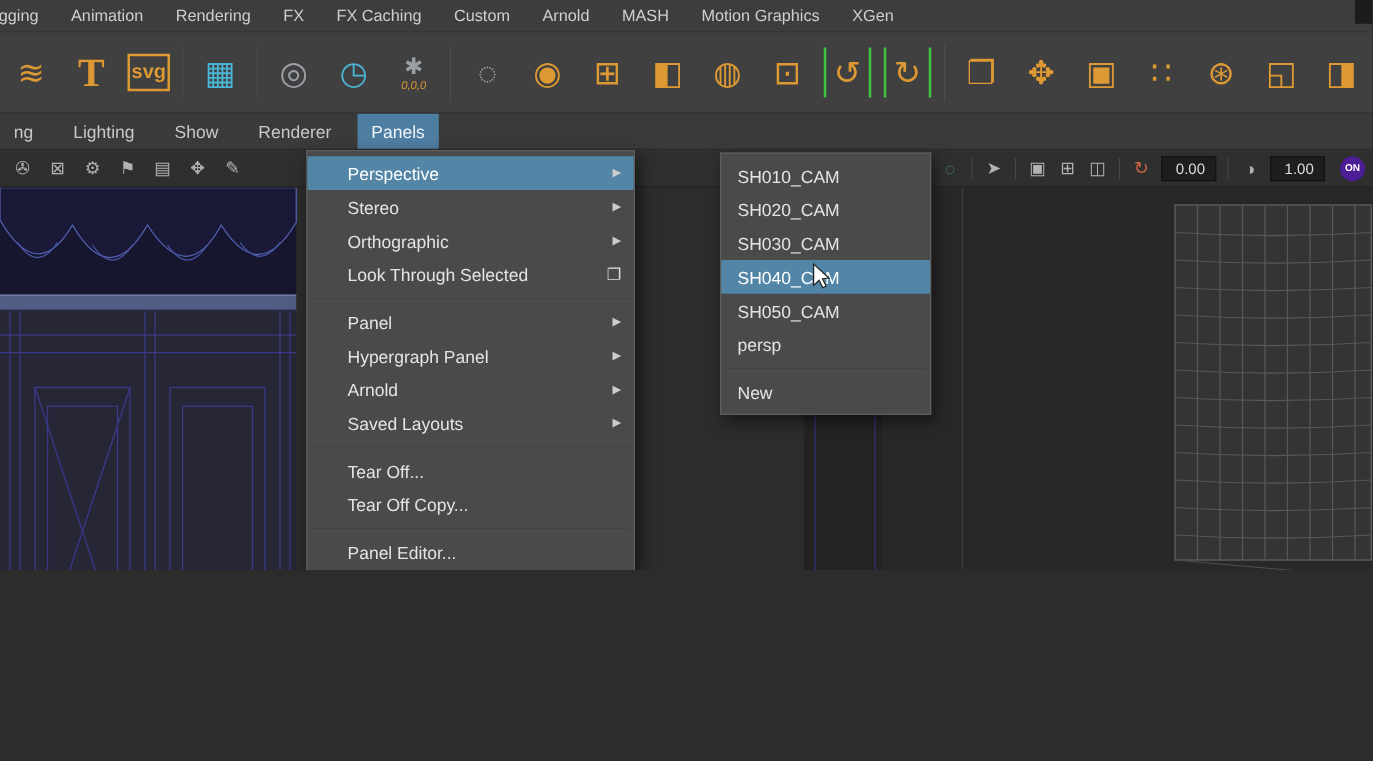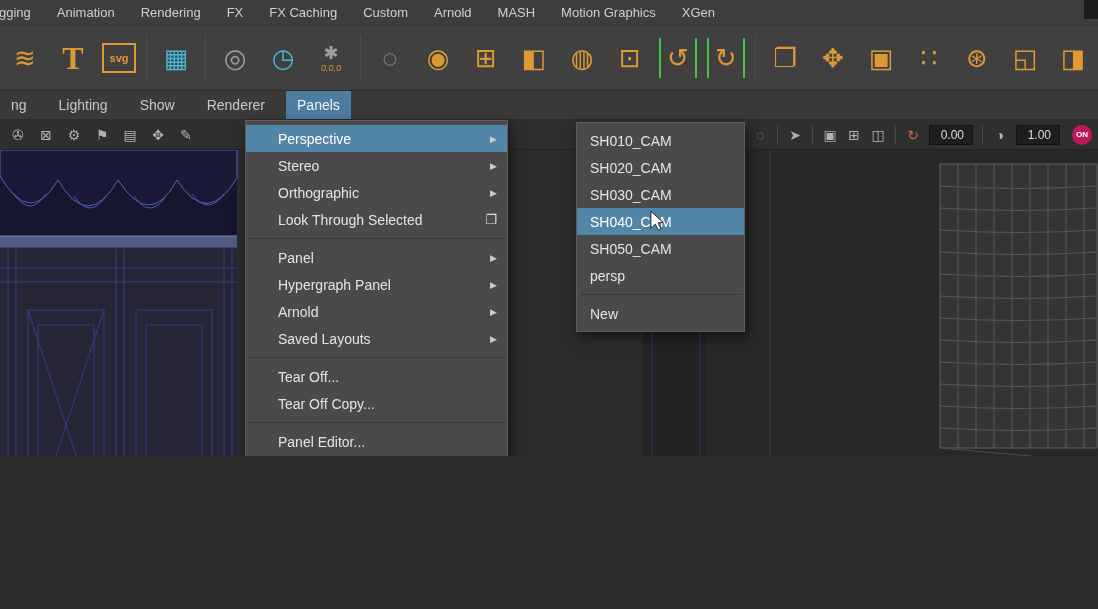--- a/index.html
+++ b/index.html
@@ -15,21 +15,21 @@
   .corner-block { position:absolute; right:0; top:0; width:14px; height:19px; background:#1c1c1c; }
 
   
   .shelf { height:66px; background:#404040; border-top:1px solid #343434;
     border-bottom:1px solid #2e2e2e; display:flex; align-items:center; padding:0 6px;
     gap:10px; position:relative; z-index:5; overflow:hidden; }
   .shelf-icon { width:38px; height:44px; display:flex; flex-direction:column; align-items:center;
     justify-content:center; font-size:26px; line-height:1; color:#dd9933; }
   .shelf-icon.teal { color:#49b4d4; }
   .shelf-icon.gray { color:#9aa0a6; }
-  .shelf-icon.svg-badge { font-size:11px; font-weight:bold; }
+  .shelf-icon.svg-badge { font-size:16px; font-weight:bold; }
   .shelf-icon.svg-badge { border:2px solid #dd9933; width:34px; height:30px; align-self:center; }
   .shelf-icon.bracketed { border-left:2px solid #41c541; border-right:2px solid #41c541; height:40px; }
   .shelf-icon .sub { font-size:9px; color:#dd9933; margin-top:2px; letter-spacing:0;font-style:italic; }
   .shelf-sep { width:1px; height:46px; background:#2c2c2c; border-right:1px solid #4d4d4d; }
   .shelf-icon.big-t { font-family:"Liberation Serif","DejaVu Serif",serif; font-size:32px; font-weight:bold; }
 
   
   .panel-menubar { height:29px; background:#3a3a3a; border-bottom:1px solid #2c2c2c;
     display:flex; align-items:stretch; font-size:14px; color:#c8c8c8; position:relative; z-index:5; gap:10px; }
   .panel-menubar .pitem { padding:0 11px; line-height:29px; cursor:default; }
@@ -37,21 +37,21 @@
 
   
   .viewport-toolbar { height:30px; background:#2f2f2f; border-bottom:1px solid #242424;
     display:flex; align-items:center; color:#b2b2b2; font-size:14px; padding:0 6px; position:relative; z-index:4; }
   .vt-icon { width:24px; text-align:center; cursor:default; }
   .vt-icon.teal { color:#49b4a4; }
   .vt-icon.red { color:#cc6644; }
   .vt-div { width:1px; height:18px; background:#1e1e1e; border-right:1px solid #474747; margin:0 5px; }
   .vt-field { background:#1e1e1e; border:1px solid #121212; color:#dddddd; font-size:12px;
     padding:2px 8px; margin:0 4px; min-width:44px; text-align:right; }
-  .vt-toggle { width:20px; height:20px; border-radius:50%; background:#be185d; color:#ffffff;
+  .vt-toggle { width:20px; height:20px; border-radius:50%; background:#4c1d95; color:#ffffff;
     font-size:8px; font-weight:bold; display:flex; align-items:center; justify-content:center; margin-left:8px; }
   .vt-right { margin-left:auto; display:flex; align-items:center; }
   .vt-left { display:flex; align-items:center; gap:4px; }
 
   
   .viewport { position:relative; height:459px; background:#2c2c2c; overflow:hidden; z-index:1; }
   .viewport svg { display:block; }
 
   
   .menu { position:absolute; z-index:20; background:#4a4a4a; border:1px solid #5e5e5e;

